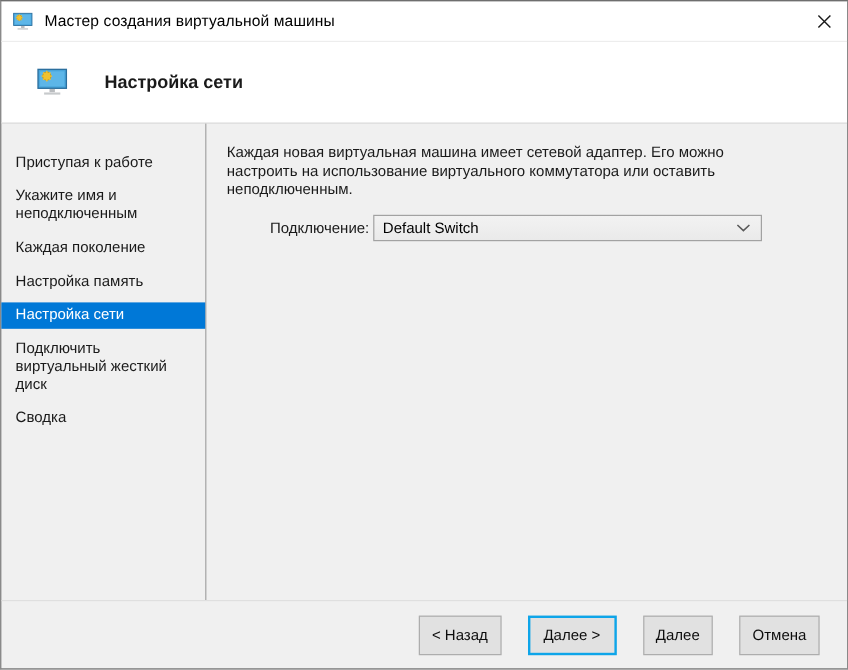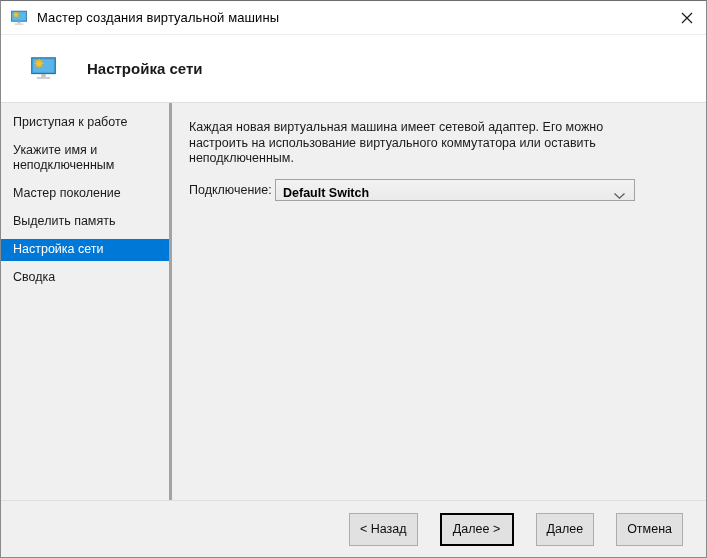--- a/index.html
+++ b/index.html
@@ -46,52 +46,51 @@
   }
   .header .header-icon { width: 27px; height: 25px; }
   .header .header-title {
     margin-left: 30px;
     font-size: 15px; font-weight: bold; color: #1a1a1a;
   }
   
   .body { flex: 1; display: flex; background: #f0f0f0; min-height: 0; }
   .sidebar {
     width: 171px; flex: 0 0 171px;
-    border-right: 3px solid #a3a3a3;
-    padding-top: 9px;
+    border-right: 1px solid #a3a3a3;
+    padding-top: 22px;
   }
   .sidebar ul { list-style: none; }
   .sidebar li {
     font-size: 12.5px; line-height: 15px;
     color: #1a1a1a;
     padding: 3px 10px 4px 12px;
     margin-bottom: 6px;
     cursor: default;
   }
   .sidebar li.selected { background: #0078d7; color: #ffffff; }
   .sidebar li.indent { padding-left: 33px; }
   .content {
     flex: 1;
     padding: 17px 71px 0 17px;
     font-size: 12.5px; color: #1a1a1a;
   }
   .content .description { line-height: 15.5px; max-width: 452px; }
   .field-row {
     margin-top: 12px;
-    display: flex; align-items: center;
+    display: flex; align-items: center; margin-left: 36px;
   }
   .field-row .field-label { width: 86px; flex: 0 0 86px; }
   .combobox {
     flex: 1; height: 22px;
     background: linear-gradient(#f2f2f2, #eaeaea);
     border: 1px solid #a2a2a2;
-    display: flex; align-items: flex-end;
+    display: flex; align-items: center;
     padding: 0 8px 0 7px;
     cursor: default;
-    font-weight: bold;
   }
   .combobox .combo-value {
     flex: 1; font-size: 12.5px; color: #000;
     white-space: nowrap; overflow: hidden;
   }
   
   .footer {
     height: 57px; flex: 0 0 57px;
     background: #f0f0f0;
     border-top: 1px solid #dfdfdf;
@@ -103,21 +102,21 @@
     margin-left: 22px;
     background: #e1e1e1;
     border: 1px solid #adadad;
     font-family: "Liberation Sans", "DejaVu Sans", sans-serif;
     font-size: 12.5px; color: #0d0d0d;
     padding: 0 10px;
     cursor: default;
   }
   .btn.default-btn {
     min-width: 74px;
-    border: 2px solid #000000;
+    border: 2px solid #0ea5e9;
   }
 </style>
 </head>
 <body>
 
 <div class="window">
 
   <div class="titlebar">
     <svg class="app-icon" viewBox="0 0 24 22" aria-hidden="true">
       <rect x="1.5" y="1.5" width="21" height="14" fill="#4aa7dd" stroke="#2b6f9e" stroke-width="1"></rect>
@@ -145,23 +144,24 @@
       <rect x="6" y="18.6" width="12" height="1.6" fill="#c7cacc"></rect>
     </svg>
     <span class="header-title">Настройка сети</span>
   </div>
 
   <div class="body">
     <div class="sidebar">
       <ul>
         <li>Приступая к работе</li>
         <li>Укажите имя и неподключенным</li>
-        <li>Мастер поколение</li>
-        <li>Выделить память</li>
+        <li>Каждая поколение</li>
+        <li>Настройка память</li>
         <li class="selected">Настройка сети</li>
+        <li>Подключить виртуальный жесткий диск</li>
         <li>Сводка</li>
       </ul>
     </div>
 
     <div class="content">
       <p class="description">Каждая новая виртуальная машина имеет сетевой адаптер. Его можно настроить на использование виртуального коммутатора или оставить неподключенным.</p>
       <div class="field-row">
         <span class="field-label">Подключение:</span>
         <div class="combobox" role="combobox">
           <span class="combo-value">Default Switch</span>

